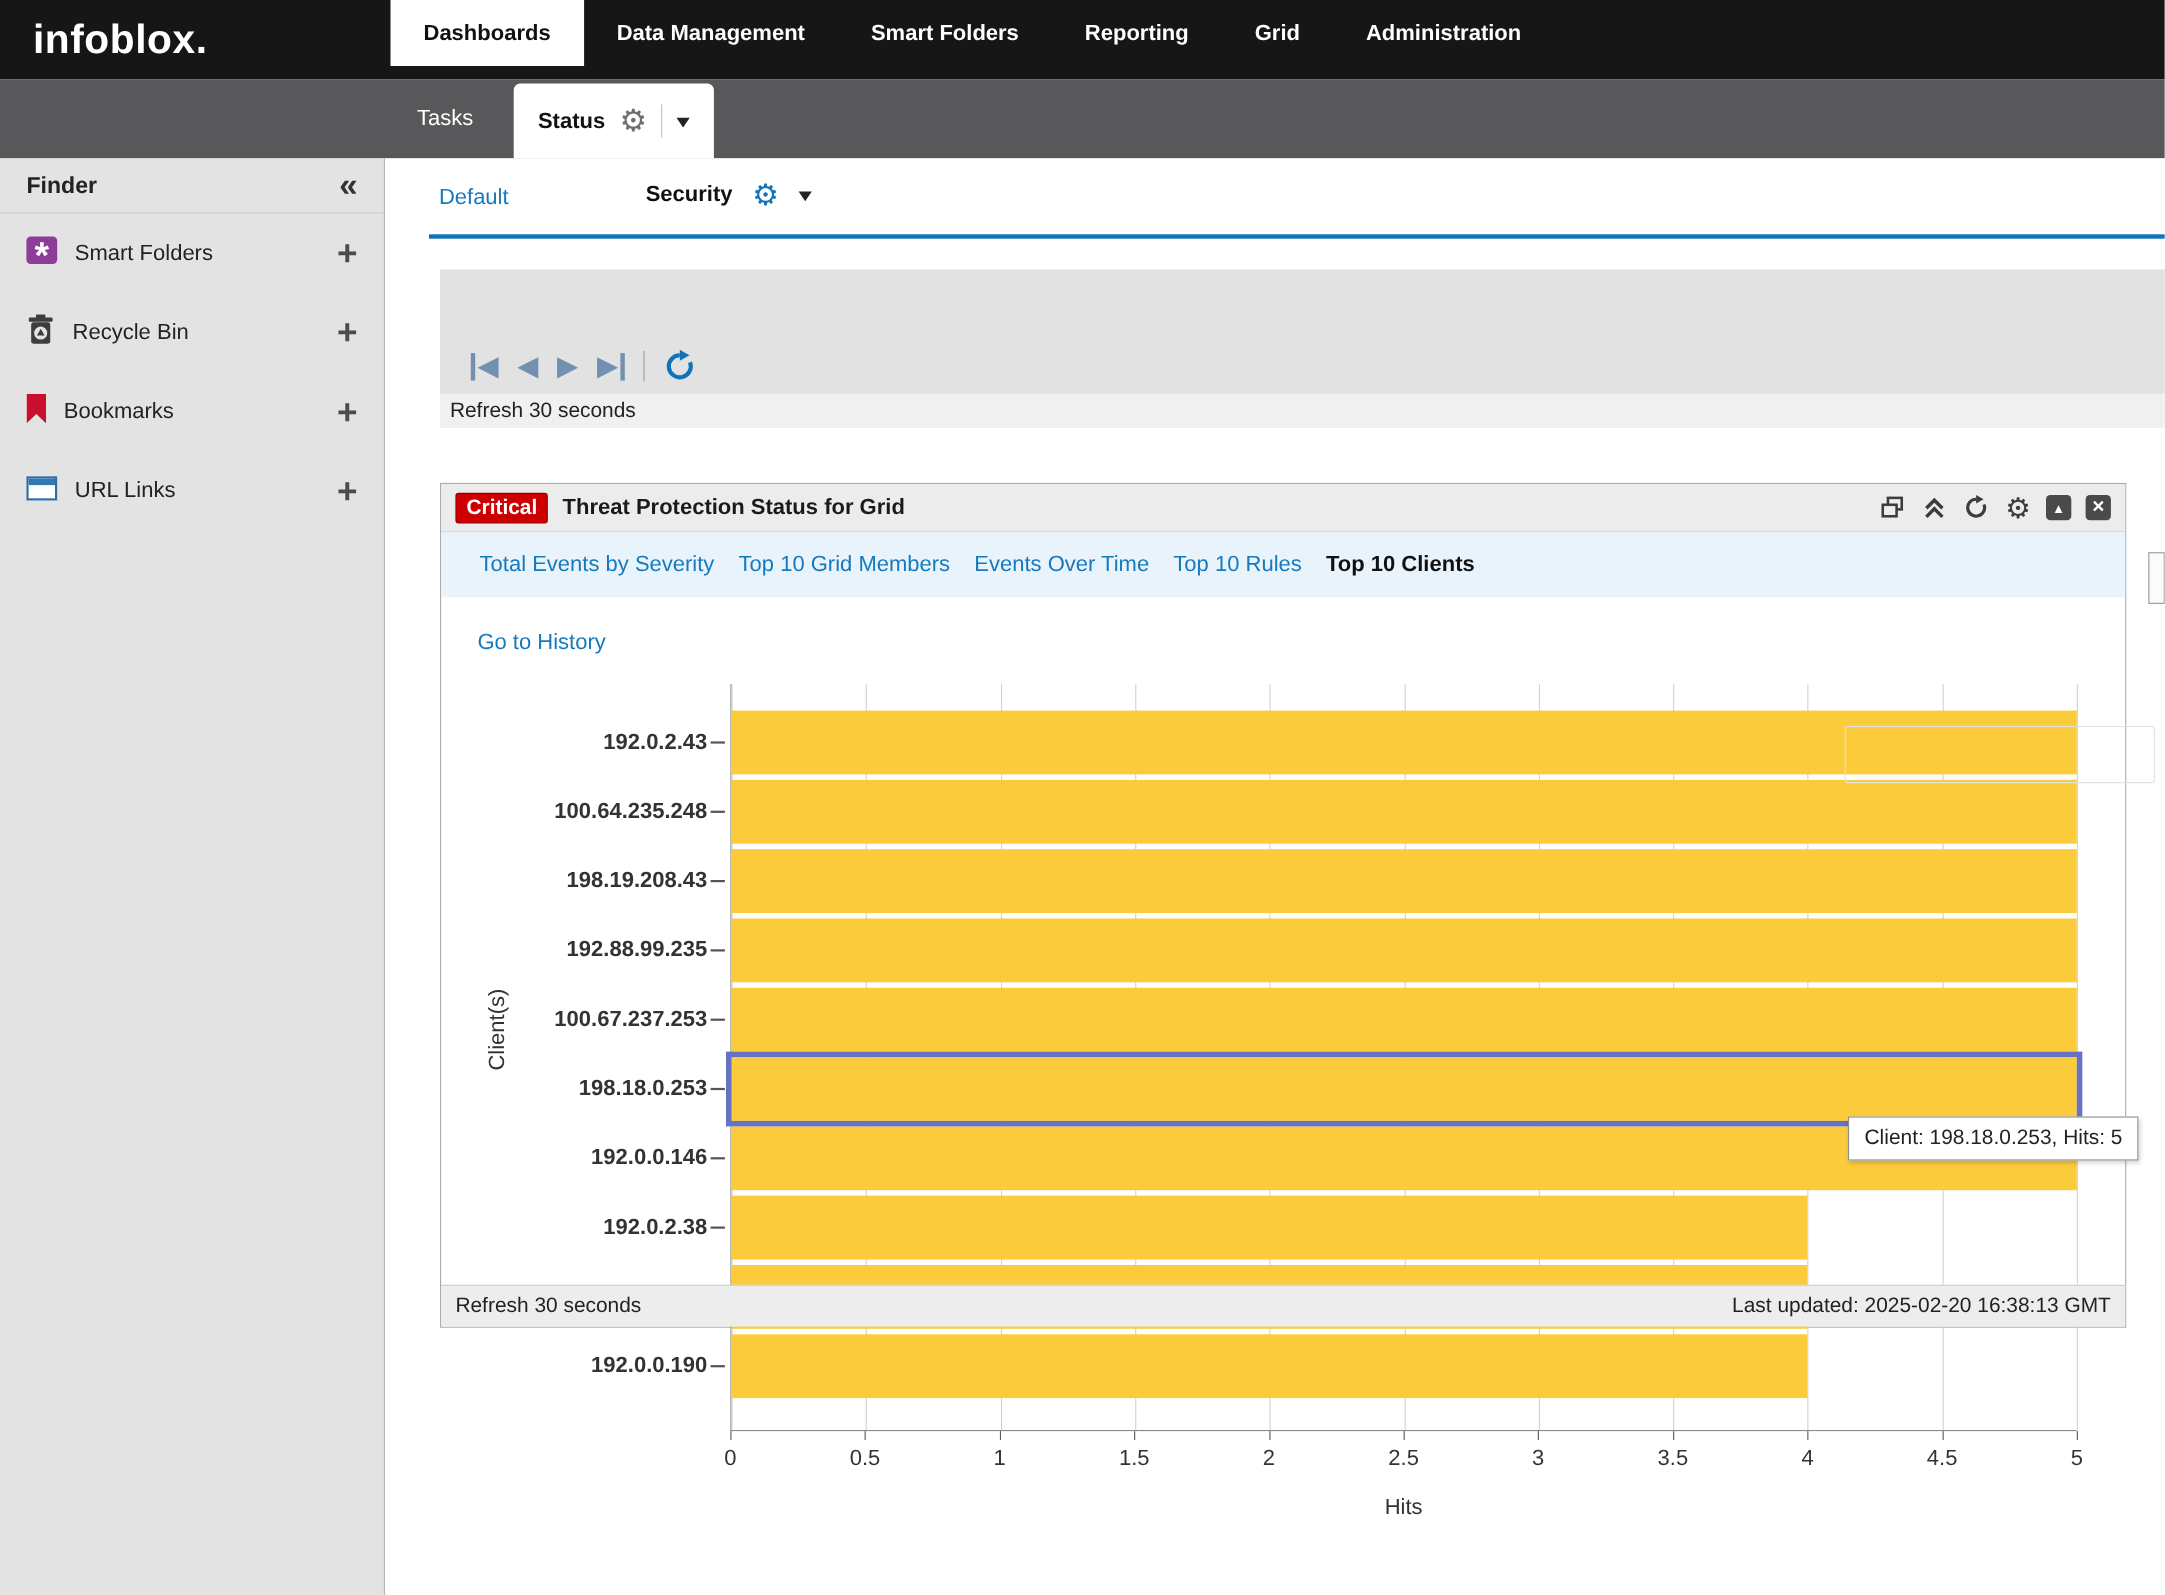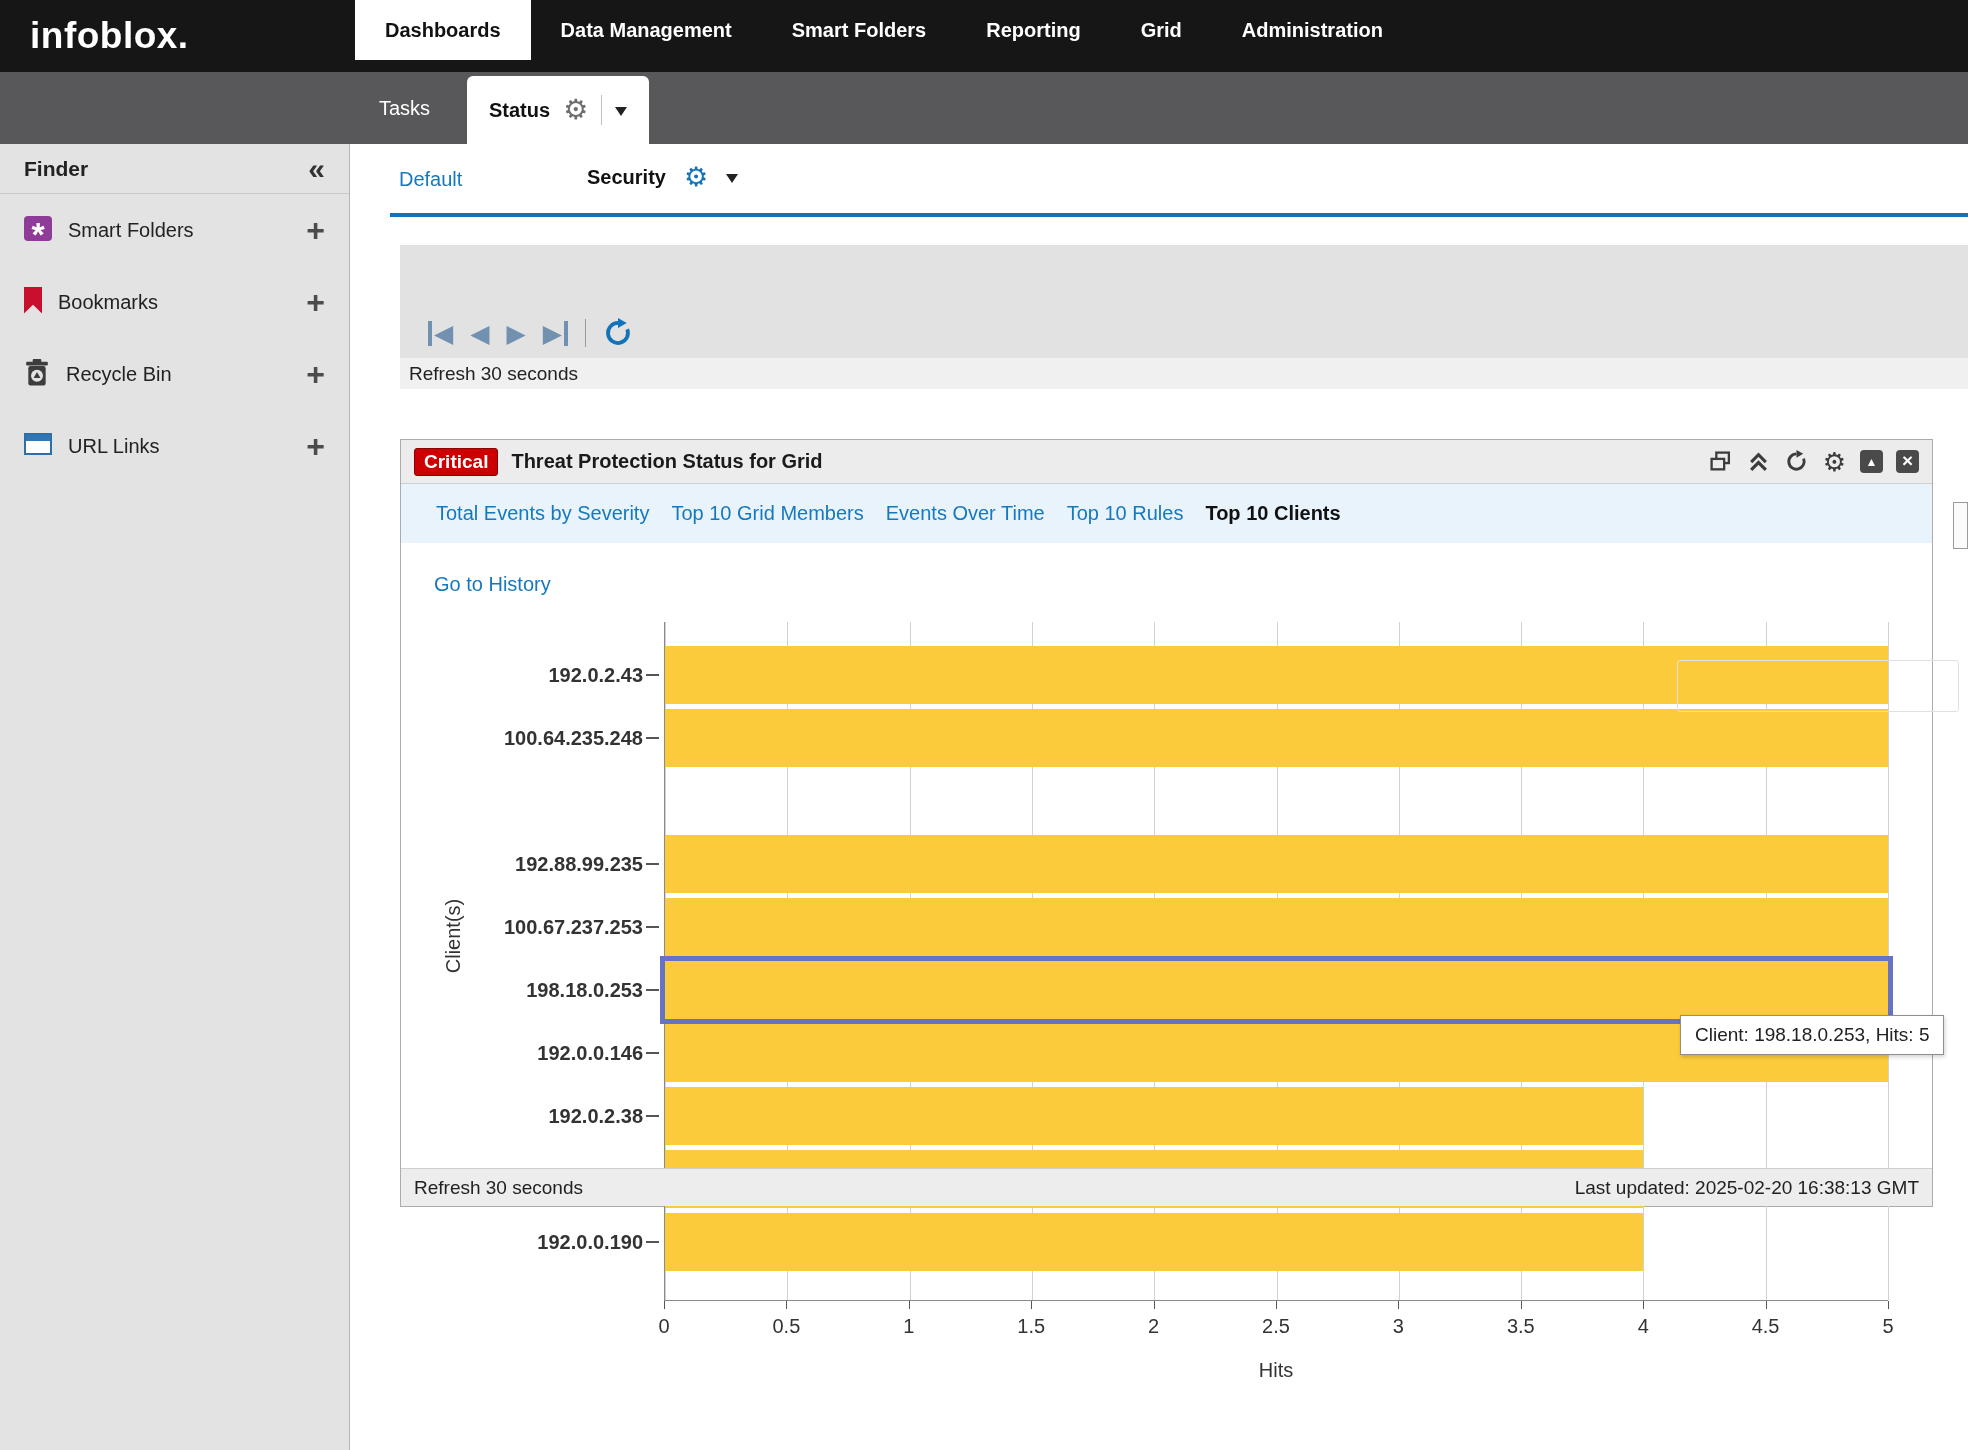--- a/index.html
+++ b/index.html
@@ -155,33 +155,33 @@
       <span class="finder-title" data-interactable="false">Finder</span>
       <span class="i-collapse" data-interactable="true"></span>
     </div>
     <div id="finder-items" data-interactable="false">
         <div class="finder-item" data-interactable="true">
           <span data-interactable="false"><span class="ic ic-smart"></span></span>
           <span class="fi-label" data-interactable="false">Smart Folders</span>
           <span class="i-plus" data-interactable="true"></span>
         </div>
         <div class="finder-item" data-interactable="true">
-          <span data-interactable="false"><span class="ic ic-bookmark"></span></span>
-          <span class="fi-label" data-interactable="false">Bookmarks</span>
-          <span class="i-plus" data-interactable="true"></span>
-        </div>
-        <div class="finder-item" data-interactable="true">
           <span data-interactable="false"><svg width="26" height="29" viewBox="0 0 24 26">
               <rect x="4" y="7" width="16" height="18" rx="2" fill="#3d3d3d"></rect>
               <rect x="2" y="3" width="20" height="3.5" rx="1" fill="#3d3d3d"></rect>
               <rect x="8" y="0.5" width="8" height="3" rx="1" fill="#3d3d3d"></rect>
               <circle cx="12" cy="16" r="5.5" fill="#e3e3e3"></circle>
               <path d="M12 12.5l3.2 5.5h-6.4z" fill="#3d3d3d"></path>
             </svg></span>
           <span class="fi-label" data-interactable="false">Recycle Bin</span>
+          <span class="i-plus" data-interactable="true"></span>
+        </div>
+        <div class="finder-item" data-interactable="true">
+          <span data-interactable="false"><span class="ic ic-bookmark"></span></span>
+          <span class="fi-label" data-interactable="false">Bookmarks</span>
           <span class="i-plus" data-interactable="true"></span>
         </div>
         <div class="finder-item" data-interactable="true">
           <span data-interactable="false"><span class="ic ic-url"></span></span>
           <span class="fi-label" data-interactable="false">URL Links</span>
           <span class="i-plus" data-interactable="true"></span>
         </div>
       </div>
   </aside>
 
@@ -272,20 +272,25 @@
           <div class="crow" data-interactable="false" style="top: 0%;">
             <div class="cbar" data-interactable="true" style="width: 100%;"></div>
             <div class="ytick-mark" data-interactable="false"></div>
             <div class="ytick-label" data-interactable="false">192.0.2.43</div>
           </div>
           <div class="crow" data-interactable="false" style="top: 10%;">
             <div class="cbar" data-interactable="true" style="width: 100%;"></div>
             <div class="ytick-mark" data-interactable="false"></div>
             <div class="ytick-label" data-interactable="false">100.64.235.248</div>
           </div>
+          <div class="crow" data-interactable="false" style="top: 20%;">
+            <div class="cbar" data-interactable="true" style="width: 100%;"></div>
+            <div class="ytick-mark" data-interactable="false"></div>
+            <div class="ytick-label" data-interactable="false">198.19.208.43</div>
+          </div>
           <div class="crow" data-interactable="false" style="top: 30%;">
             <div class="cbar" data-interactable="true" style="width: 100%;"></div>
             <div class="ytick-mark" data-interactable="false"></div>
             <div class="ytick-label" data-interactable="false">192.88.99.235</div>
           </div>
           <div class="crow" data-interactable="false" style="top: 40%;">
             <div class="cbar" data-interactable="true" style="width: 100%;"></div>
             <div class="ytick-mark" data-interactable="false"></div>
             <div class="ytick-label" data-interactable="false">100.67.237.253</div>
           </div>

